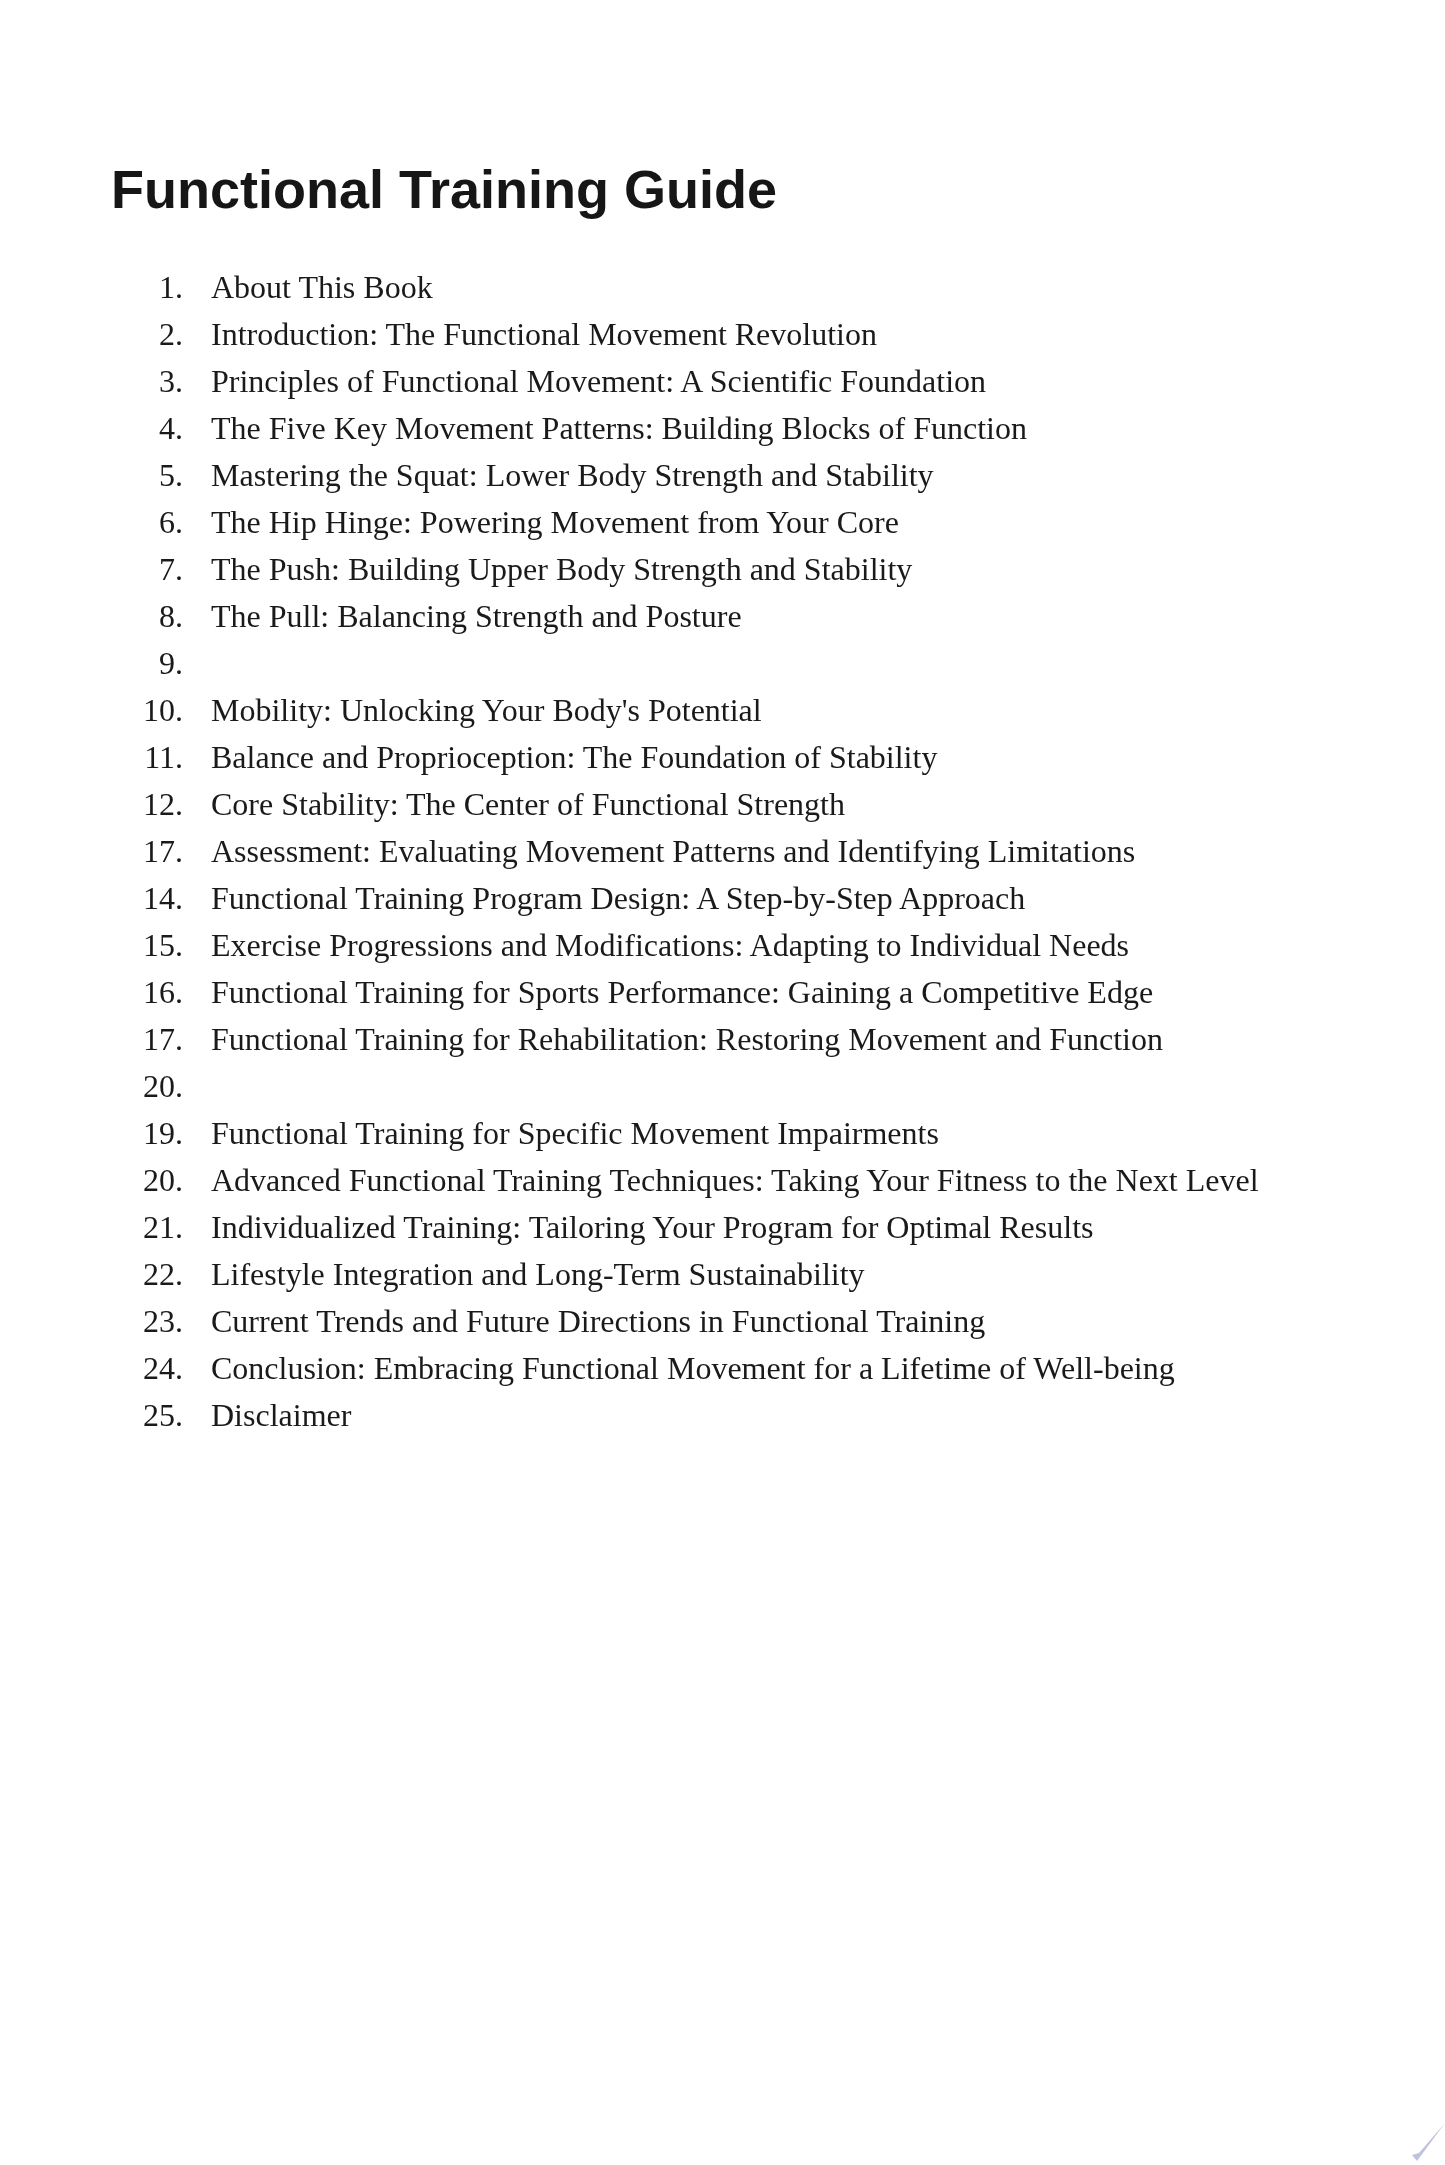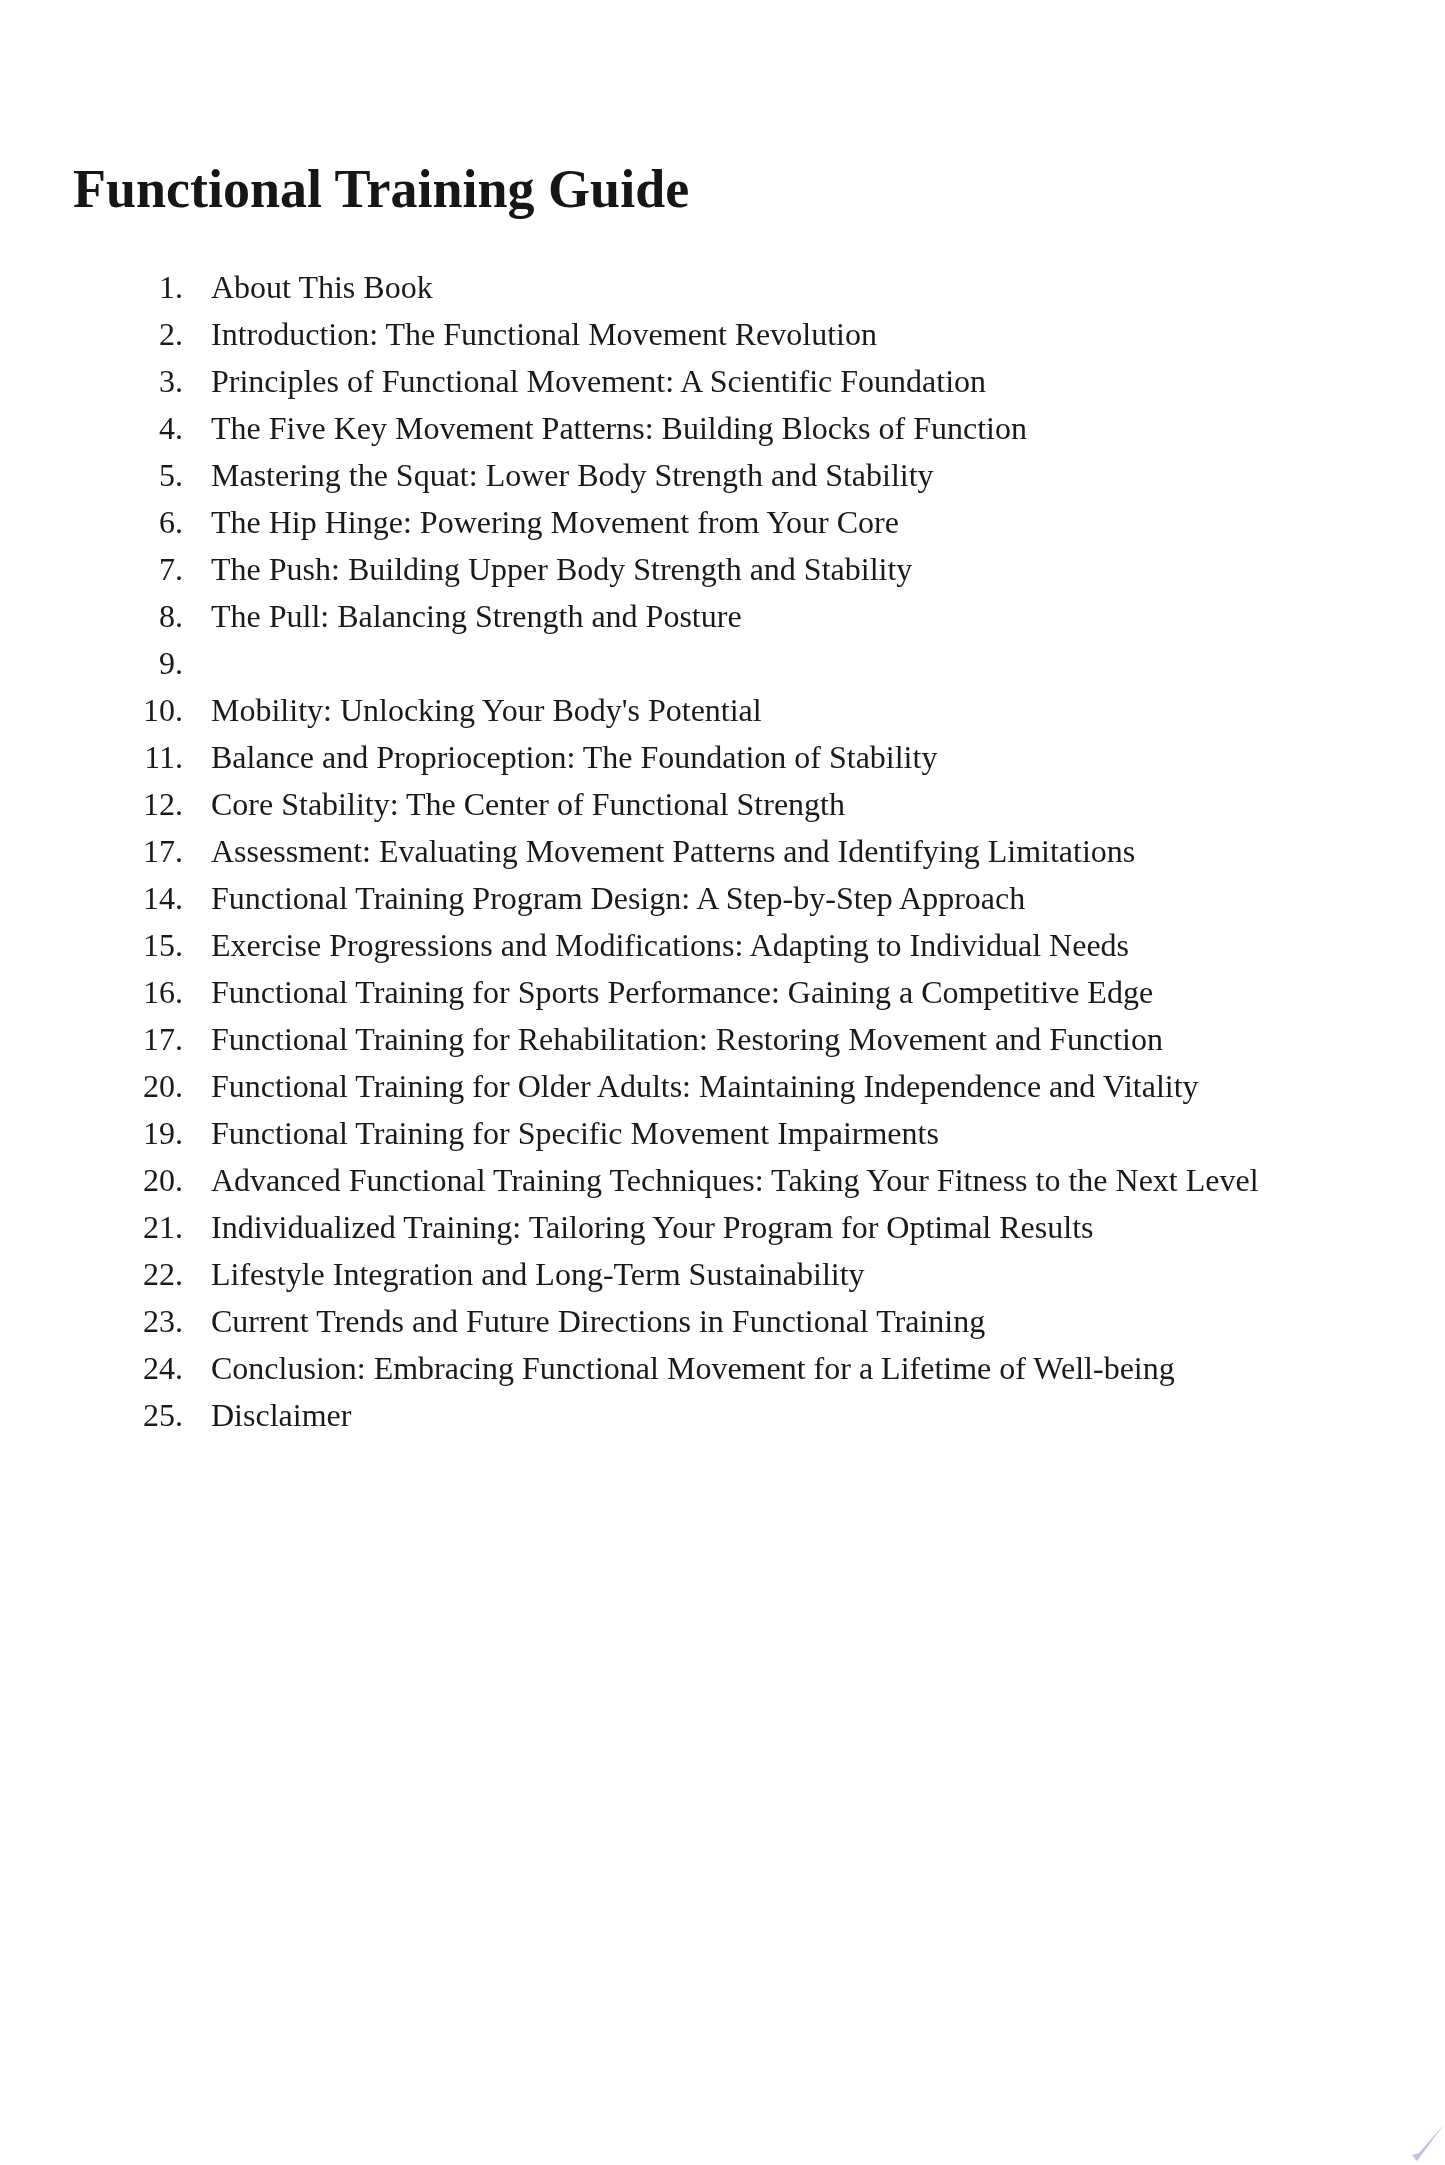--- a/index.html
+++ b/index.html
@@ -10,23 +10,23 @@
   .page {
     position: relative;
     width: 1445px;
     height: 2165px;
     background: #ffffff;
     overflow: hidden;
     font-family: "Liberation Serif", serif;
     color: #1a1a1a;
   }
   .page-title {
-    margin: 0 0 0 73px;
+    margin: 0 0 0 111px;
     padding-top: 158px;
-    font-family: Liberation Serif, serif;
+    font-family: Liberation Sans, sans-serif;
     font-weight: 700;
     font-size: 54px;
     line-height: 62px;
     color: #161616;
     letter-spacing: 0px;
   }
   .toc-list {
     margin: 44px 0 0 111px;
     padding: 0;
     list-style: none;
@@ -129,21 +129,20 @@
     <li class="toc-item">
       <span class="num">16.</span>
       <span class="label">Functional Training for Sports Performance: Gaining a Competitive Edge</span>
     </li>
     <li class="toc-item">
       <span class="num">17.</span>
       <span class="label">Functional Training for Rehabilitation: Restoring Movement and Function</span>
     </li>
     <li class="toc-item">
       <span class="num">20.</span>
-      <span class="label">Functional Training for Older Adults: Maintaining Independence and Vitality</span>
     </li>
     <li class="toc-item">
       <span class="num">19.</span>
       <span class="label">Functional Training for Specific Movement Impairments</span>
     </li>
     <li class="toc-item">
       <span class="num">20.</span>
       <span class="label">Advanced Functional Training Techniques: Taking Your Fitness to the Next Level</span>
     </li>
     <li class="toc-item">

